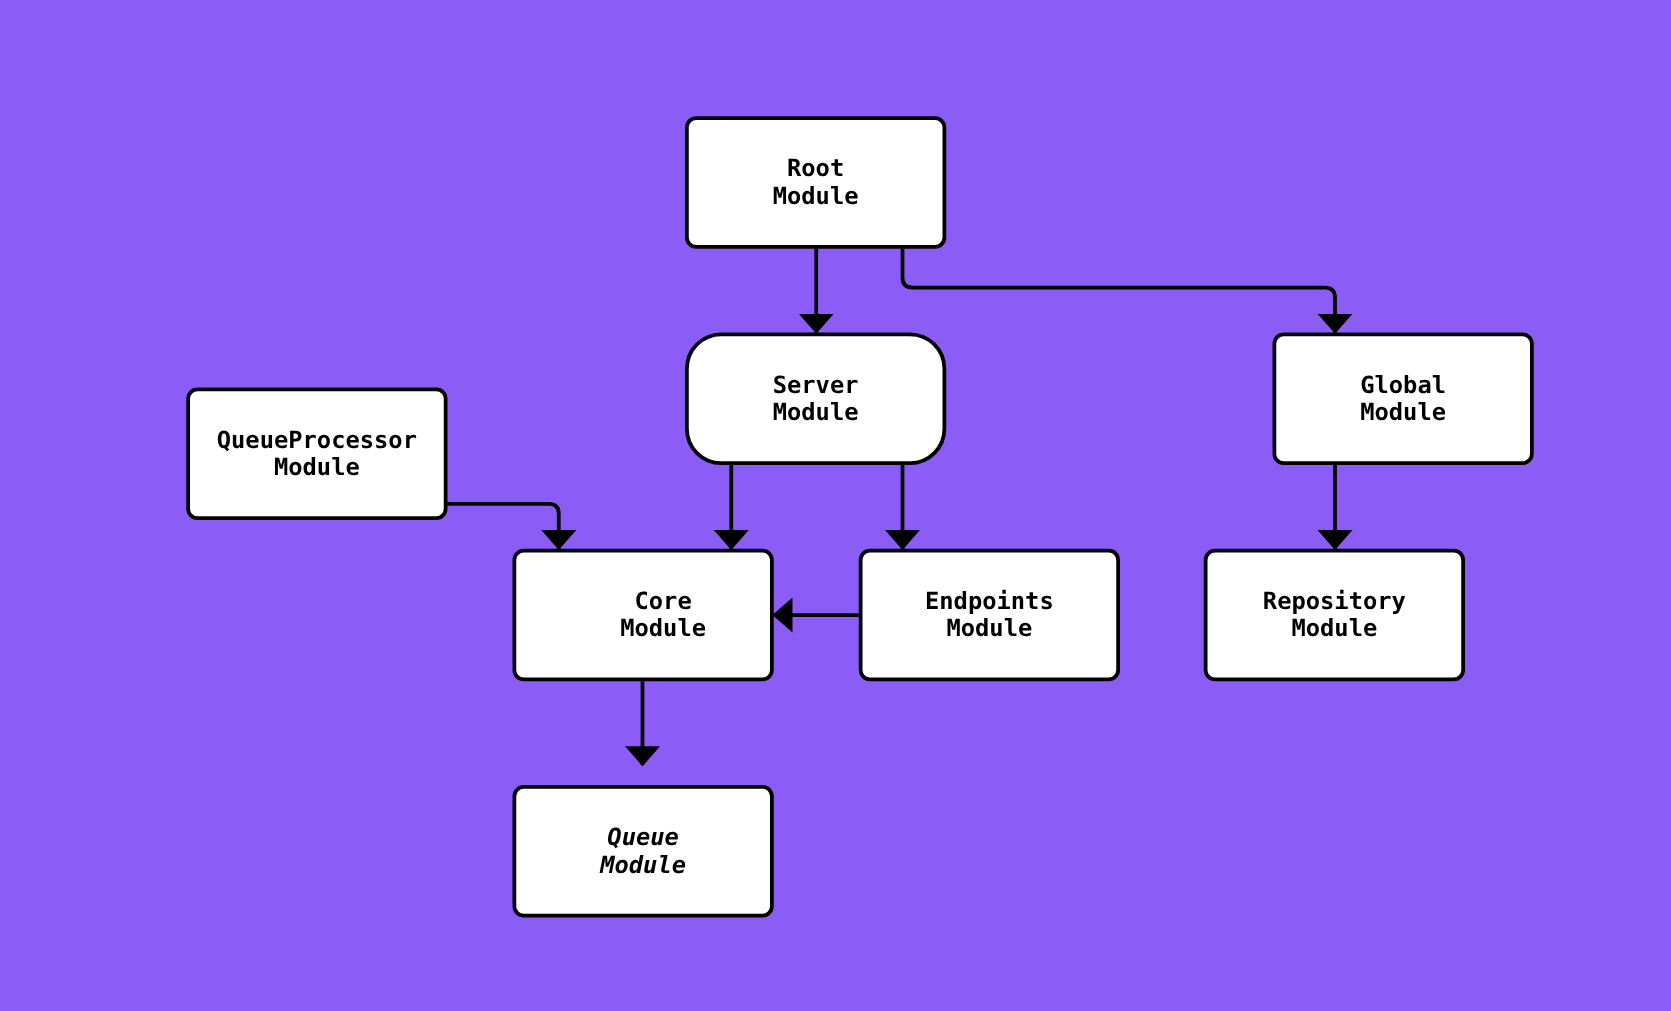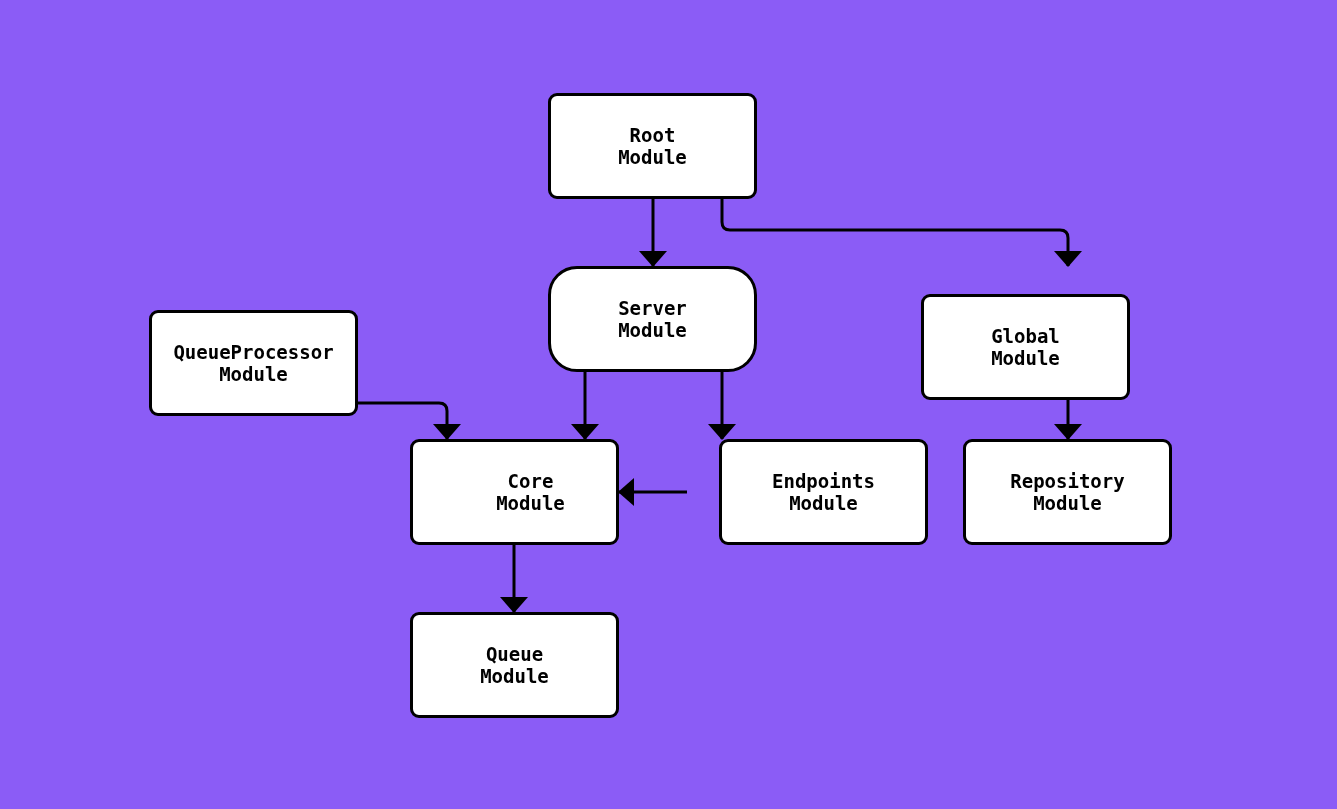--- a/index.html
+++ b/index.html
@@ -40,25 +40,25 @@
     font-size: 19px;
     line-height: 22px;
     color: #000000;
     text-align: center;
     white-space: pre-line;
   }
   
   .pos-root            { left: 548px; top: 93px;  }
   .pos-queue-processor { left: 149px; top: 266px; margin-top: 44px; }
   .pos-server          { left: 548px; top: 266px; border-radius: 29px; }
-  .pos-global          { left: 921px; top: 266px; margin-top: 28px; }
+  .pos-global          { left: 1018px; top: 266px; }
   .pos-core            { left: 410px; top: 439px; padding-left: 32px; }
-  .pos-endpoints       { left: 687px; top: 439px; margin-left: 32px; }
+  .pos-endpoints       { left: 687px; top: 439px; }
   .pos-repository      { left: 963px; top: 439px; }
-  .pos-queue           { left: 410px; top: 612px; }
+  .pos-queue           { left: 410px; top: 628px; font-style: italic; }
 </style>
 </head>
 <body>
 
 <div class="canvas">
 
   <svg class="edges" viewBox="0 0 1337 809" xmlns="http://www.w3.org/2000/svg">
     <defs>
       <marker id="arrowhead" markerUnits="userSpaceOnUse" markerWidth="16" markerHeight="28" viewBox="0 0 16 28" refX="15" refY="14" orient="auto">
         <path d="M0,0 L16,14 L0,28 Z" fill="#000000"></path>

